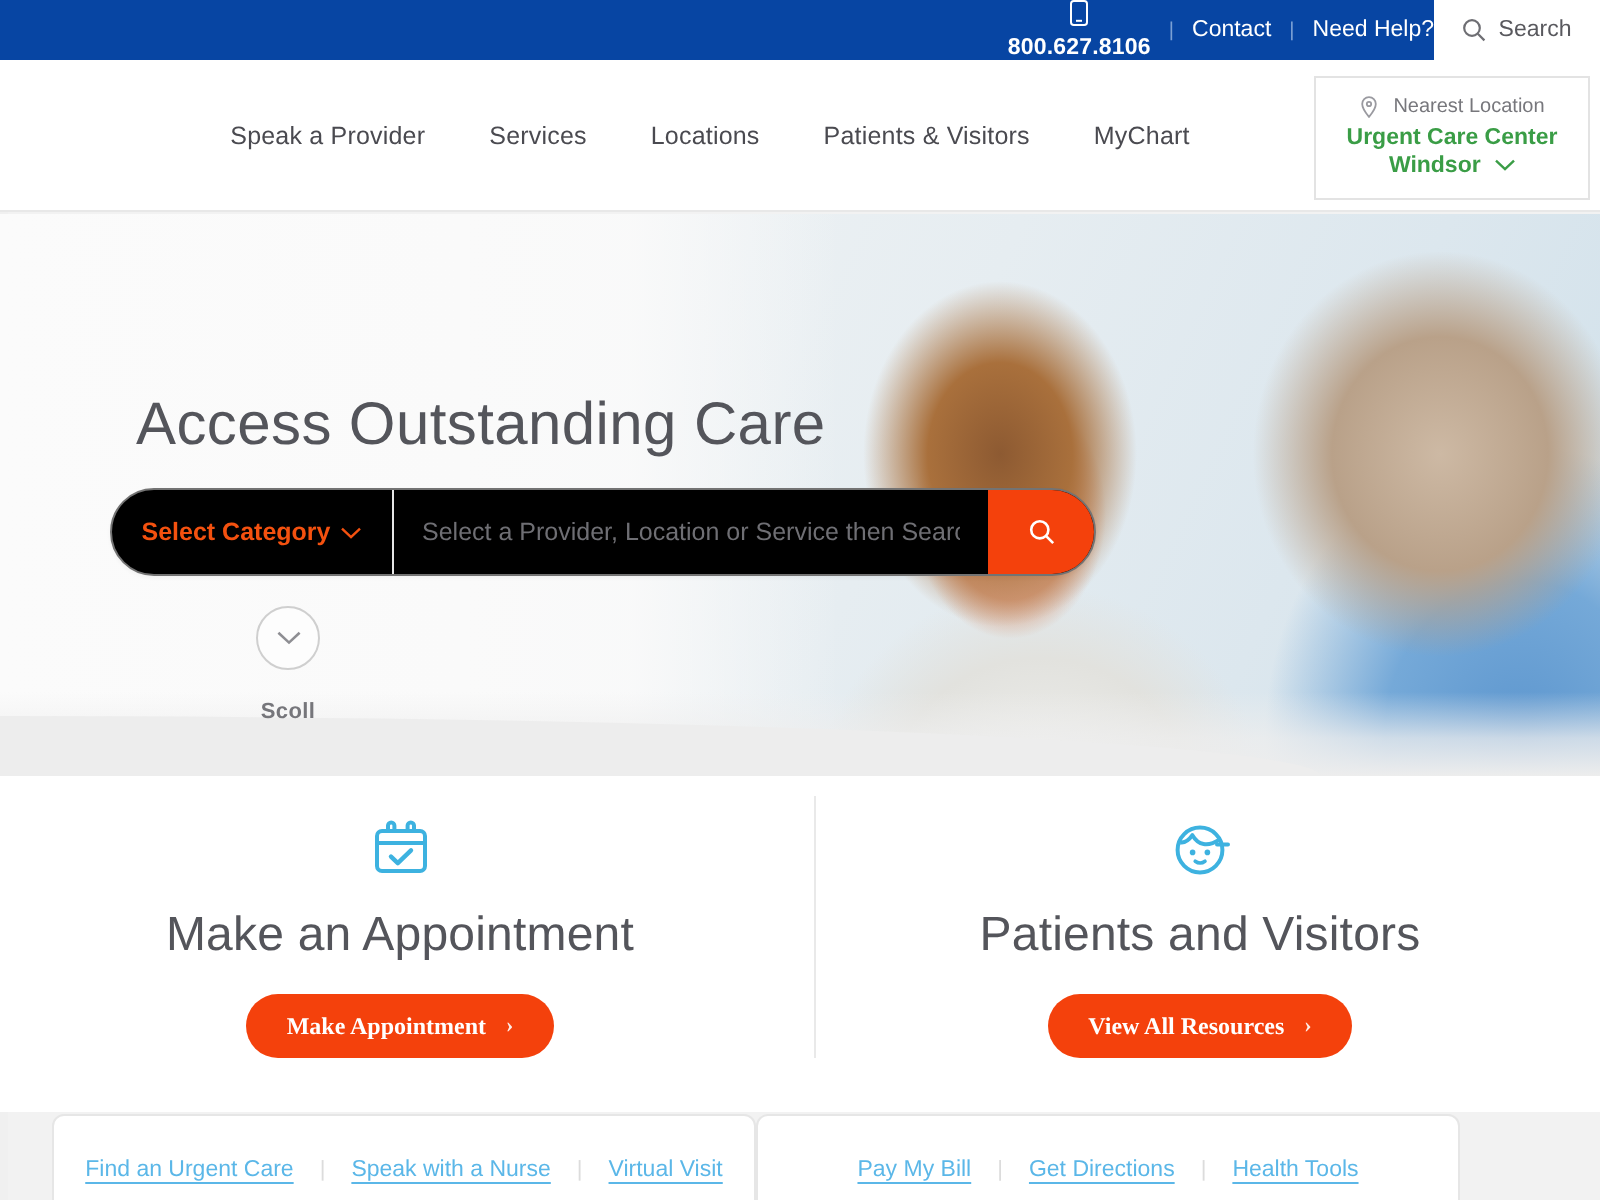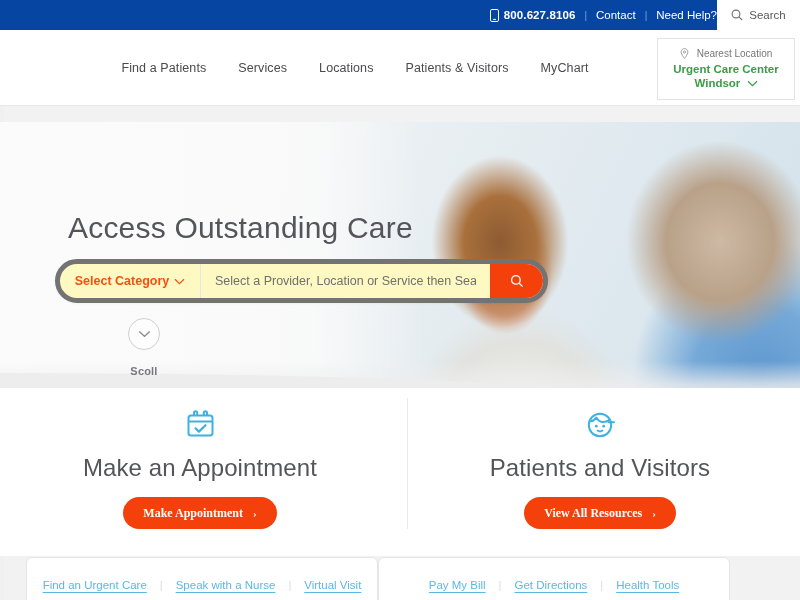--- a/index.html
+++ b/index.html
@@ -14,21 +14,21 @@
   .topbar {
     position:absolute; top:0; left:0; width:800px; height:30px;
     background:#0745a3;
   }
   .topbar-inner {
     position:absolute; right:83px; top:0; height:30px;
     display:flex; align-items:center; gap:9px;
     font-size:11.5px; color:#ffffff;
   }
   .topbar-inner a { color:#ffffff; text-decoration:none; }
-  .phone { display:flex; align-items:center; gap:5px; font-weight:600; letter-spacing:.1px;}
+  .phone { display:flex; align-items:center; gap:5px; font-weight:600; letter-spacing:.1px;flex-direction:column;}
   .sep { color:#7ba0d4; font-size:10px; }
   .phone-icon { display:block; }
 
   .topsearch {
     position:absolute; top:0; right:0; width:83px; height:30px;
     background:#ffffff;
     display:flex; align-items:center; justify-content:center; gap:6px;
     font-size:11.5px; color:#59595e;
   }
 
@@ -59,21 +59,21 @@
     font-size:10px; color:#77777c;
   }
   .locbox-name {
     font-size:11.5px; font-weight:700; color:#3a9d46;
     text-align:center; line-height:1.25;
   }
   .chev-green { display:inline-block; vertical-align:middle; margin-left:3px; }
 
   
   .hero {
-    position:absolute; top:122px; left:0; width:800px; height:281px;
+    position:absolute; top:107px; left:0; width:800px; height:281px;
     overflow:hidden; background:#eef1f3;
   }
   
   .photo {
     position:absolute; inset:0;
     background:
       radial-gradient(ellipse 95px 120px at 500px 120px, #8d5a32 0%, #a9703c 38%, rgba(169,112,60,0) 72%),
       radial-gradient(ellipse 60px 78px at 505px 150px, #e3b295 0%, #d9a183 55%, rgba(217,161,131,0) 80%),
       radial-gradient(ellipse 120px 130px at 720px 120px, #cdb9a4 0%, #b9a189 45%, rgba(185,161,137,0) 78%),
       radial-gradient(ellipse 150px 170px at 760px 260px, #5e97cf 0%, #75a9d8 45%, rgba(117,169,216,0) 85%),
@@ -97,21 +97,21 @@
 
   .hero-title {
     position:absolute; top:89px; left:68px;
     font-size:30px; font-weight:400; color:#54555b;
     letter-spacing:.2px;
   }
 
   .searchbar {
     position:absolute; top:137px; left:55px;
     width:493px; height:44px;
-    background:#fef9c3; border:5px solid #737373;
+    background:#000000; border:1px solid #737373;
     border-radius:22px; display:flex; align-items:stretch;
     box-shadow:0 1px 2px rgba(0,0,0,.04);
   }
   .sel-cat {
     width:141px; display:flex; align-items:center; justify-content:center; gap:5px;
     font-size:12.5px; color:#f4510f; font-weight:600;
     border-right:1px solid #e6e6e6; cursor:pointer;
   }
   .search-input {
     flex:1; border:0; outline:0; background:transparent;
@@ -211,21 +211,21 @@
   <div class="topsearch">
     <svg width="12" height="12" viewBox="0 0 12 12">
       <circle cx="5" cy="5" r="3.9" fill="none" stroke="#6e6e73" stroke-width="1.1"></circle>
       <line x1="7.9" y1="7.9" x2="11.2" y2="11.2" stroke="#6e6e73" stroke-width="1.1"></line>
     </svg>
     <span>Search</span>
   </div>
 
   <div class="navbar">
     <div class="nav-items">
-      <a class="nav-item" href="#">Find a Patients</a>
+      <a class="nav-item" href="#">Speak a Provider</a>
       <a class="nav-item" href="#">Services</a>
       <a class="nav-item" href="#">Locations</a>
       <a class="nav-item" href="#">Patients &amp; Visitors</a>
       <a class="nav-item" href="#">MyChart</a>
     </div>
 
     <div class="locbox">
       <div class="locbox-top">
         <svg width="9" height="11" viewBox="0 0 9 11">
           <path d="M4.5 0.6C2.6 0.6 1.1 2.1 1.1 4c0 2.4 3.4 6.4 3.4 6.4S7.9 6.4 7.9 4c0-1.9-1.5-3.4-3.4-3.4z" fill="none" stroke="#9a9aa0" stroke-width="0.9"></path>

